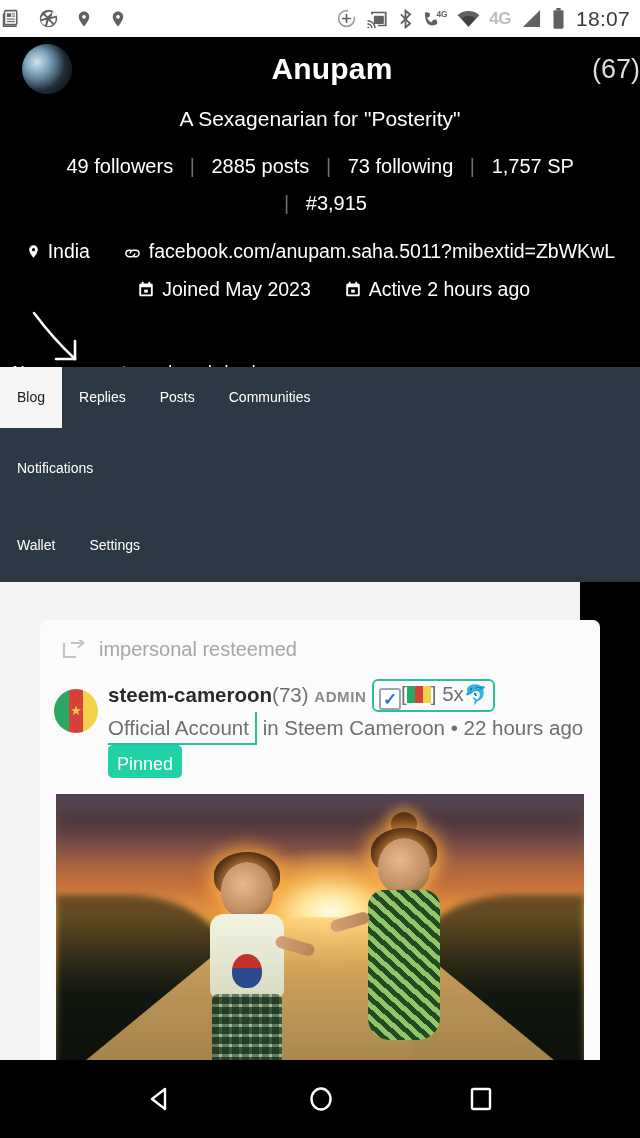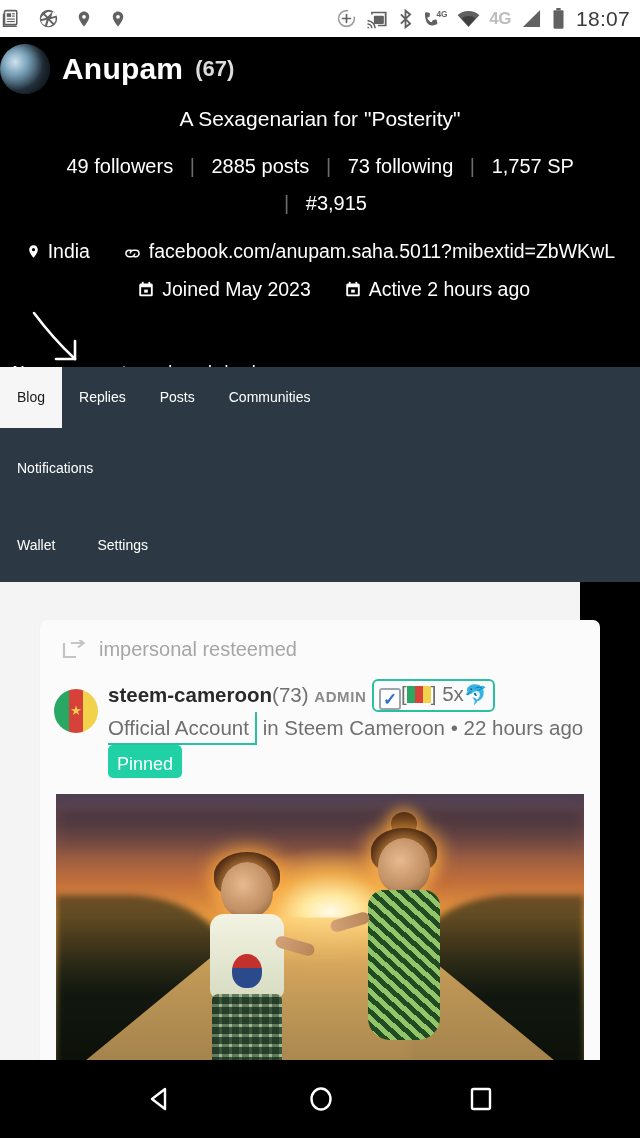--- a/index.html
+++ b/index.html
@@ -22,31 +22,31 @@
   .sb-ico { display: block; }
   .sb-4g-grey { color: #bdbdbd; font-size: 17px; font-weight: 700; letter-spacing: -0.5px; }
   .sb-clock { color: #3a3a3a; font-size: 21px; font-weight: 500; letter-spacing: 0.3px; margin-left: 2px; }
 
   
   .profile {
     position: absolute; top: 37px; left: 0; width: 640px; height: 330px;
     background: #000; color: #fff; text-align: center;
     padding-top: 7px;
   }
-  .name-row { display: flex; align-items: center; justify-content: flex-start; gap: 12px; }
+  .name-row { display: flex; align-items: center; justify-content: space-between; gap: 12px; margin-left: 22px; }
   .avatar-photo {
     width: 50px; height: 50px; border-radius: 50%;
     background:
       radial-gradient(circle at 30% 36%, #cfe3ee 0%, #7aa3bb 26%, #2a3a47 60%),
       linear-gradient(120deg, #8fd2ef 0%, #2d4250 45%, #11202b 100%);
     box-shadow: inset -6px -2px 10px rgba(0,0,0,.55);
     flex: none;
   }
   .uname { font-size: 30px; font-weight: 700; letter-spacing: .2px; }
-  .urep { font-size: 22px; color: #dcdcdc; font-weight: 700; }
+  .urep { font-size: 27px; color: #dcdcdc; font-weight: 400; }
   .tagline { font-size: 21px; margin-top: 13px; color: #fff; font-weight: 400; }
 
   .stats {
     margin-top: 17px; font-size: 20px; color: #fff;
     line-height: 37px; padding: 0 60px;
   }
   .sep { display: inline-block; color: #6d6d6d; margin: 0 11px; font-weight: 300; }
 
   .meta {
     margin-top: 10px; font-size: 19.5px; color: #fff; line-height: 38px;
@@ -69,21 +69,21 @@
     position: absolute; top: 367px; left: 0; width: 640px; height: 215px;
     background: #2c3944;
   }
   .navrow { display: flex; align-items: flex-start; }
   .tab {
     font-size: 14px; color: #ffffff; padding: 17px 17px 17px 17px;
     line-height: 27px; white-space: nowrap;
   }
   .tab.active { background: #f6f6f6; color: #1a1a1a; }
   .navrow.r2 { margin-top: 10px; }
-  .navrow.r3 { margin-top: 16px; gap: 8px; }
+  .navrow.r3 { margin-top: 16px; }
 
   
   .feed {
     position: absolute; top: 582px; left: 0; width: 580px; height: 478px;
     background: #f4f4f4; padding: 38px 40px 0 40px;
   }
   .card {
     background: #fbfbfb; border-radius: 7px; width: 560px;
     padding: 14px 0 0 0; box-shadow: 0 1px 2px rgba(0,0,0,.06);
     overflow: hidden;

